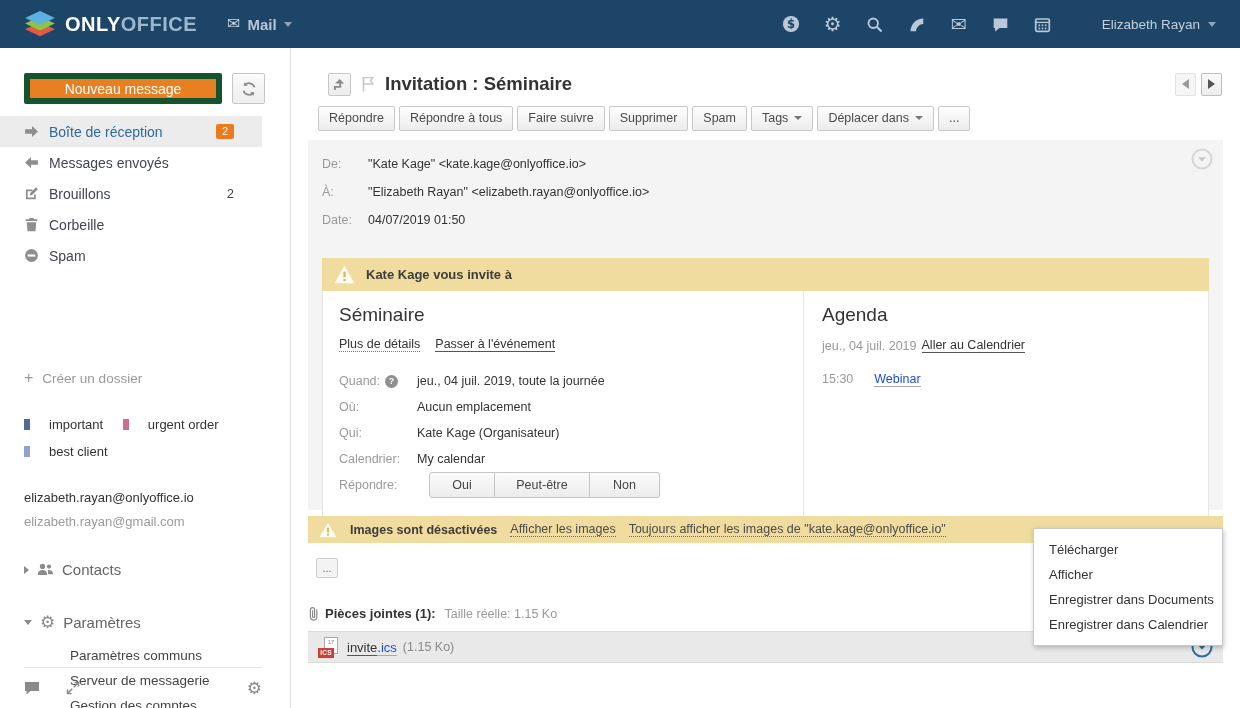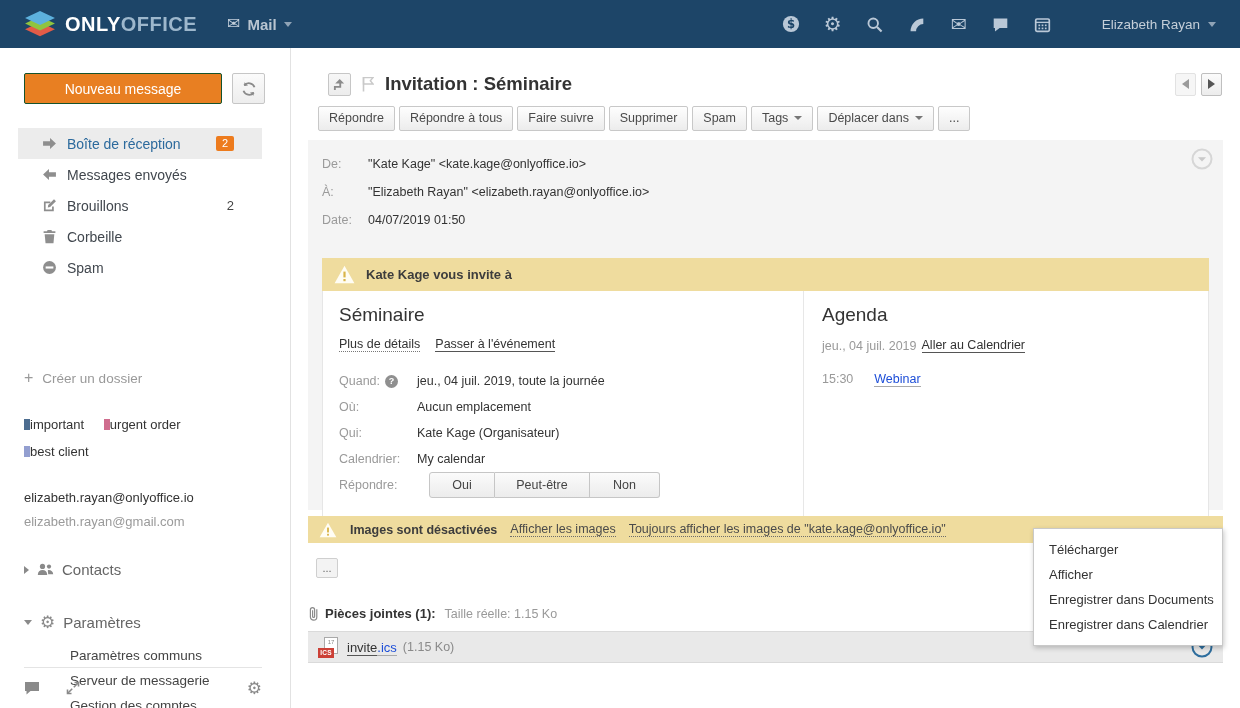--- a/index.html
+++ b/index.html
@@ -25,40 +25,40 @@
   .caret-down { width:0; height:0; border-left:4px solid transparent; border-right:4px solid transparent; border-top:5px solid #8fa3b6; }
   .nav-icons { margin-left:auto; display:flex; align-items:center; gap:24px; color:#b9c7d6; }
   .nav-ic { width:18px; height:18px; display:flex; align-items:center; justify-content:center; cursor:pointer; color:#bac8d7; font-size:18px; }
   .nav-user { display:flex; align-items:center; gap:8px; margin-left:50px; cursor:pointer; }
   .nav-user .name { color:#c5cfd9; font-size:13.5px; }
 
   
   .sidebar { position:absolute; top:48px; left:0; width:291px; bottom:0; background:#fff; border-right:1px solid #e2e2e2; }
   .btn-row { position:absolute; top:25px; left:24px; display:flex; gap:10px; }
   .new-msg-btn {
-    width:198px; height:31px; background:#e87f22; border:1px solid #14532d; border-radius:2px;
+    width:198px; height:31px; background:#e87f22; border:6px solid #14532d; border-radius:2px;
     color:#fff; font-size:14px; display:flex; align-items:center; justify-content:center; cursor:pointer;
     font-family:inherit;
   }
   .refresh-btn {
     width:33px; height:31px; border:1px solid #c6c6c6; border-radius:2px;
     background:linear-gradient(#fbfbfb,#ededed); display:flex; align-items:center; justify-content:center; cursor:pointer;
   }
-  .folders { position:absolute; top:80px; left:0; right:0;padding-left:18px; }
+  .folders { position:absolute; top:68px; left:0; right:0; }
   .folder { height:31px; display:flex; align-items:center; padding:0 28px 0 24px; margin-right:28px; cursor:pointer; }
   .folder .f-ico { width:15px; height:15px; margin-right:10px; color:#8e8e8e; flex:none; }
   .folder .f-label { font-size:14px; color:#41474e; }
   .folder.selected { background:#ececec; }
   .folder.selected .f-label { color:#2c6a9d; }
   .f-count { margin-left:auto; font-size:13px; color:#444; }
   .f-badge { margin-left:auto; background:#ed7b1d; color:#fff; font-size:11px; padding:2px 6px; border-radius:2px; line-height:1; }
   .create-folder { position:absolute; top:321px; left:24px; display:flex; align-items:center; gap:9px; color:#999; font-size:13.5px; cursor:pointer; }
   .create-folder .plus { font-size:16px; color:#9a9a9a; }
   .tags-block { position:absolute; top:369px; left:24px; right:20px; font-size:13px; color:#333; }
-  .tag-item { display:inline-flex; align-items:center; gap:0; margin-right:16px; margin-bottom:12px; cursor:pointer; }
+  .tag-item { display:inline-flex; align-items:center; gap:19px; margin-right:16px; margin-bottom:12px; cursor:pointer; }
   .tag-sq { width:6px; height:11px; flex:none; }
   .accounts-block { position:absolute; top:438px; left:24px; font-size:13px; }
   .account { line-height:24px; cursor:pointer; }
   .account.active { color:#333; }
   .account.inactive { color:#9a9a9a; }
   .contacts-row { position:absolute; top:513px; left:24px; display:flex; align-items:center; gap:8px; color:#666; font-size:15px; cursor:pointer; }
   .caret-right { width:0; height:0; border-top:4px solid transparent; border-bottom:4px solid transparent; border-left:5px solid #8a8a8a; }
   .tree-caret-down { width:0; height:0; border-left:4px solid transparent; border-right:4px solid transparent; border-top:5px solid #8a8a8a; }
   .settings-row { position:absolute; top:566px; left:24px; display:flex; align-items:center; gap:8px; color:#666; font-size:15px; cursor:pointer; }
   .settings-row .gear { font-size:17px; color:#8a8a8a; line-height:1; }

